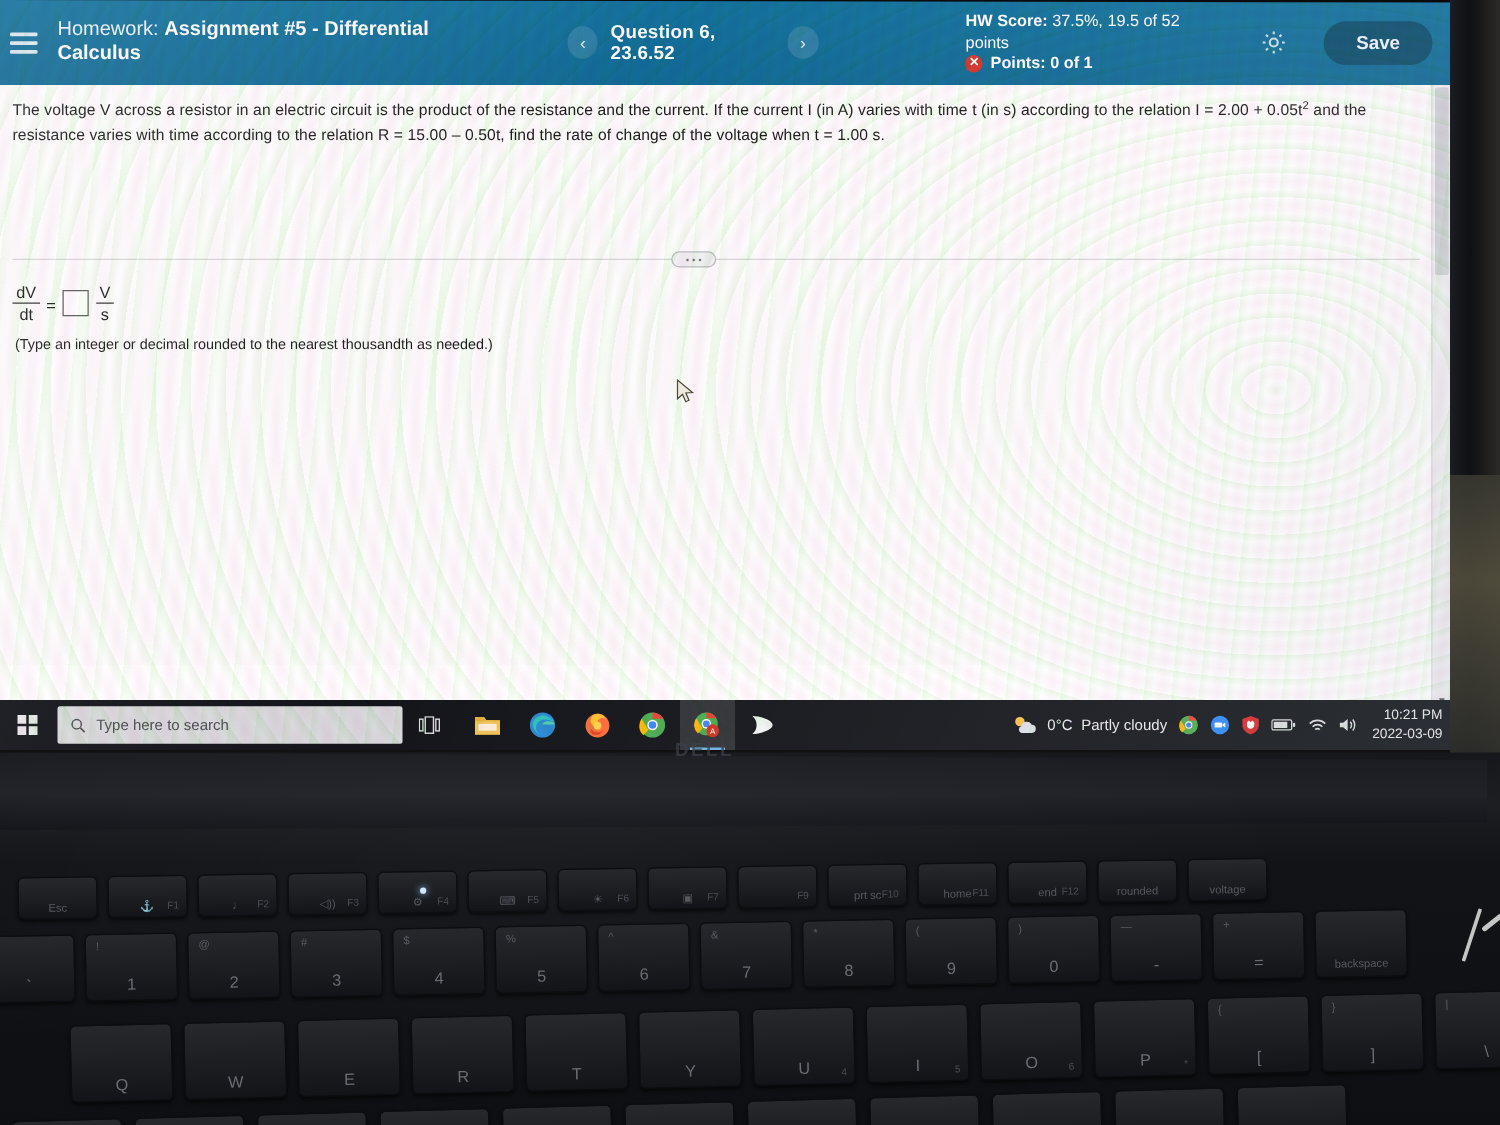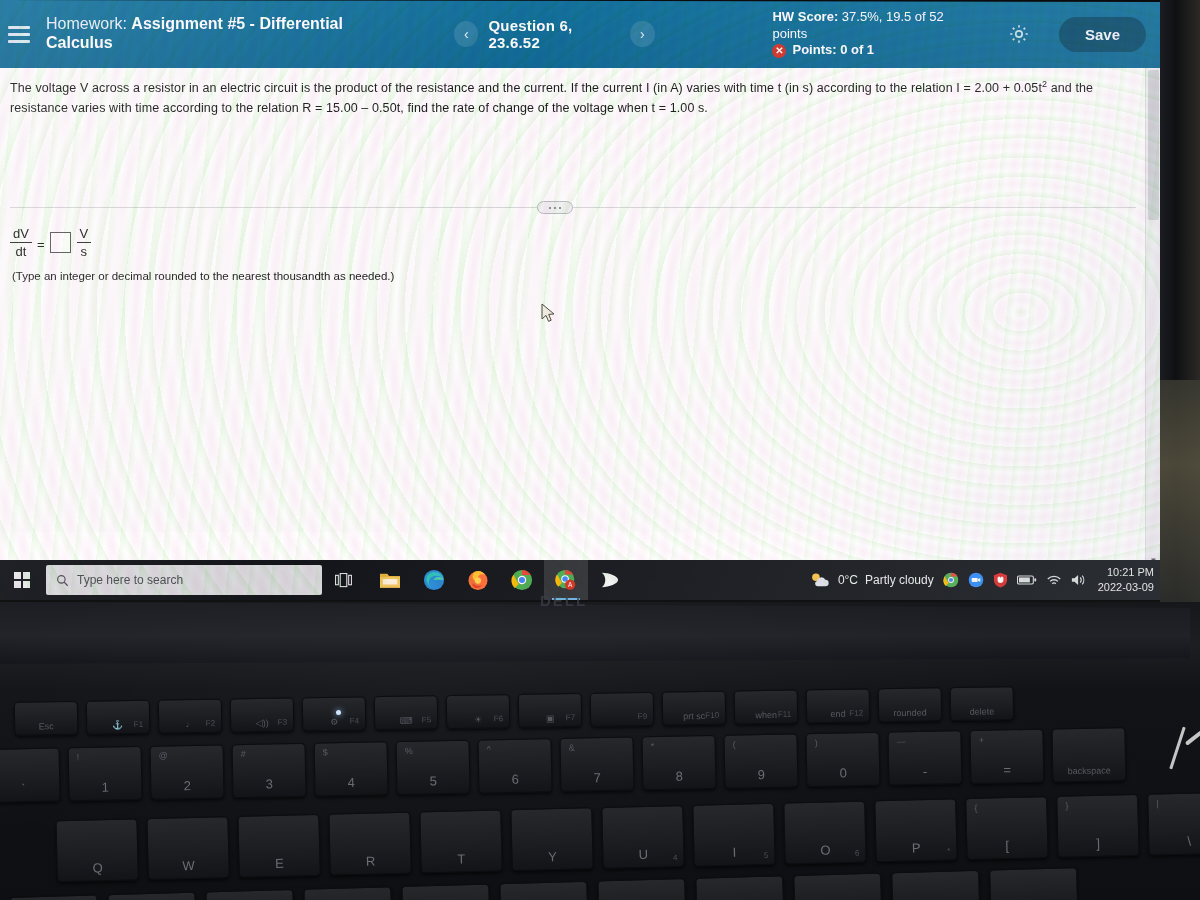--- a/index.html
+++ b/index.html
@@ -527,32 +527,32 @@
         </div>
         <div class="key fn">
           <span class="main"></span>
           <span class="sub">F9</span>
         </div>
         <div class="key fn wide">
           <span class="main">prt sc</span>
           <span class="sub">F10</span>
         </div>
         <div class="key fn wide">
-          <span class="main">when</span>
+          <span class="main">home</span>
           <span class="sub">F11</span>
         </div>
         <div class="key fn">
           <span class="main">end</span>
           <span class="sub">F12</span>
         </div>
         <div class="key fn wide">
           <span class="main">rounded</span>
         </div>
         <div class="key fn wide">
-          <span class="main">delete</span>
+          <span class="main">voltage</span>
         </div>
       </div>
     <div class="krow row-n">
         <div class="key">
           <span class="top">~</span>
           <span class="main">`</span>
         </div>
         <div class="key">
           <span class="top">!</span>
           <span class="main">1</span>

